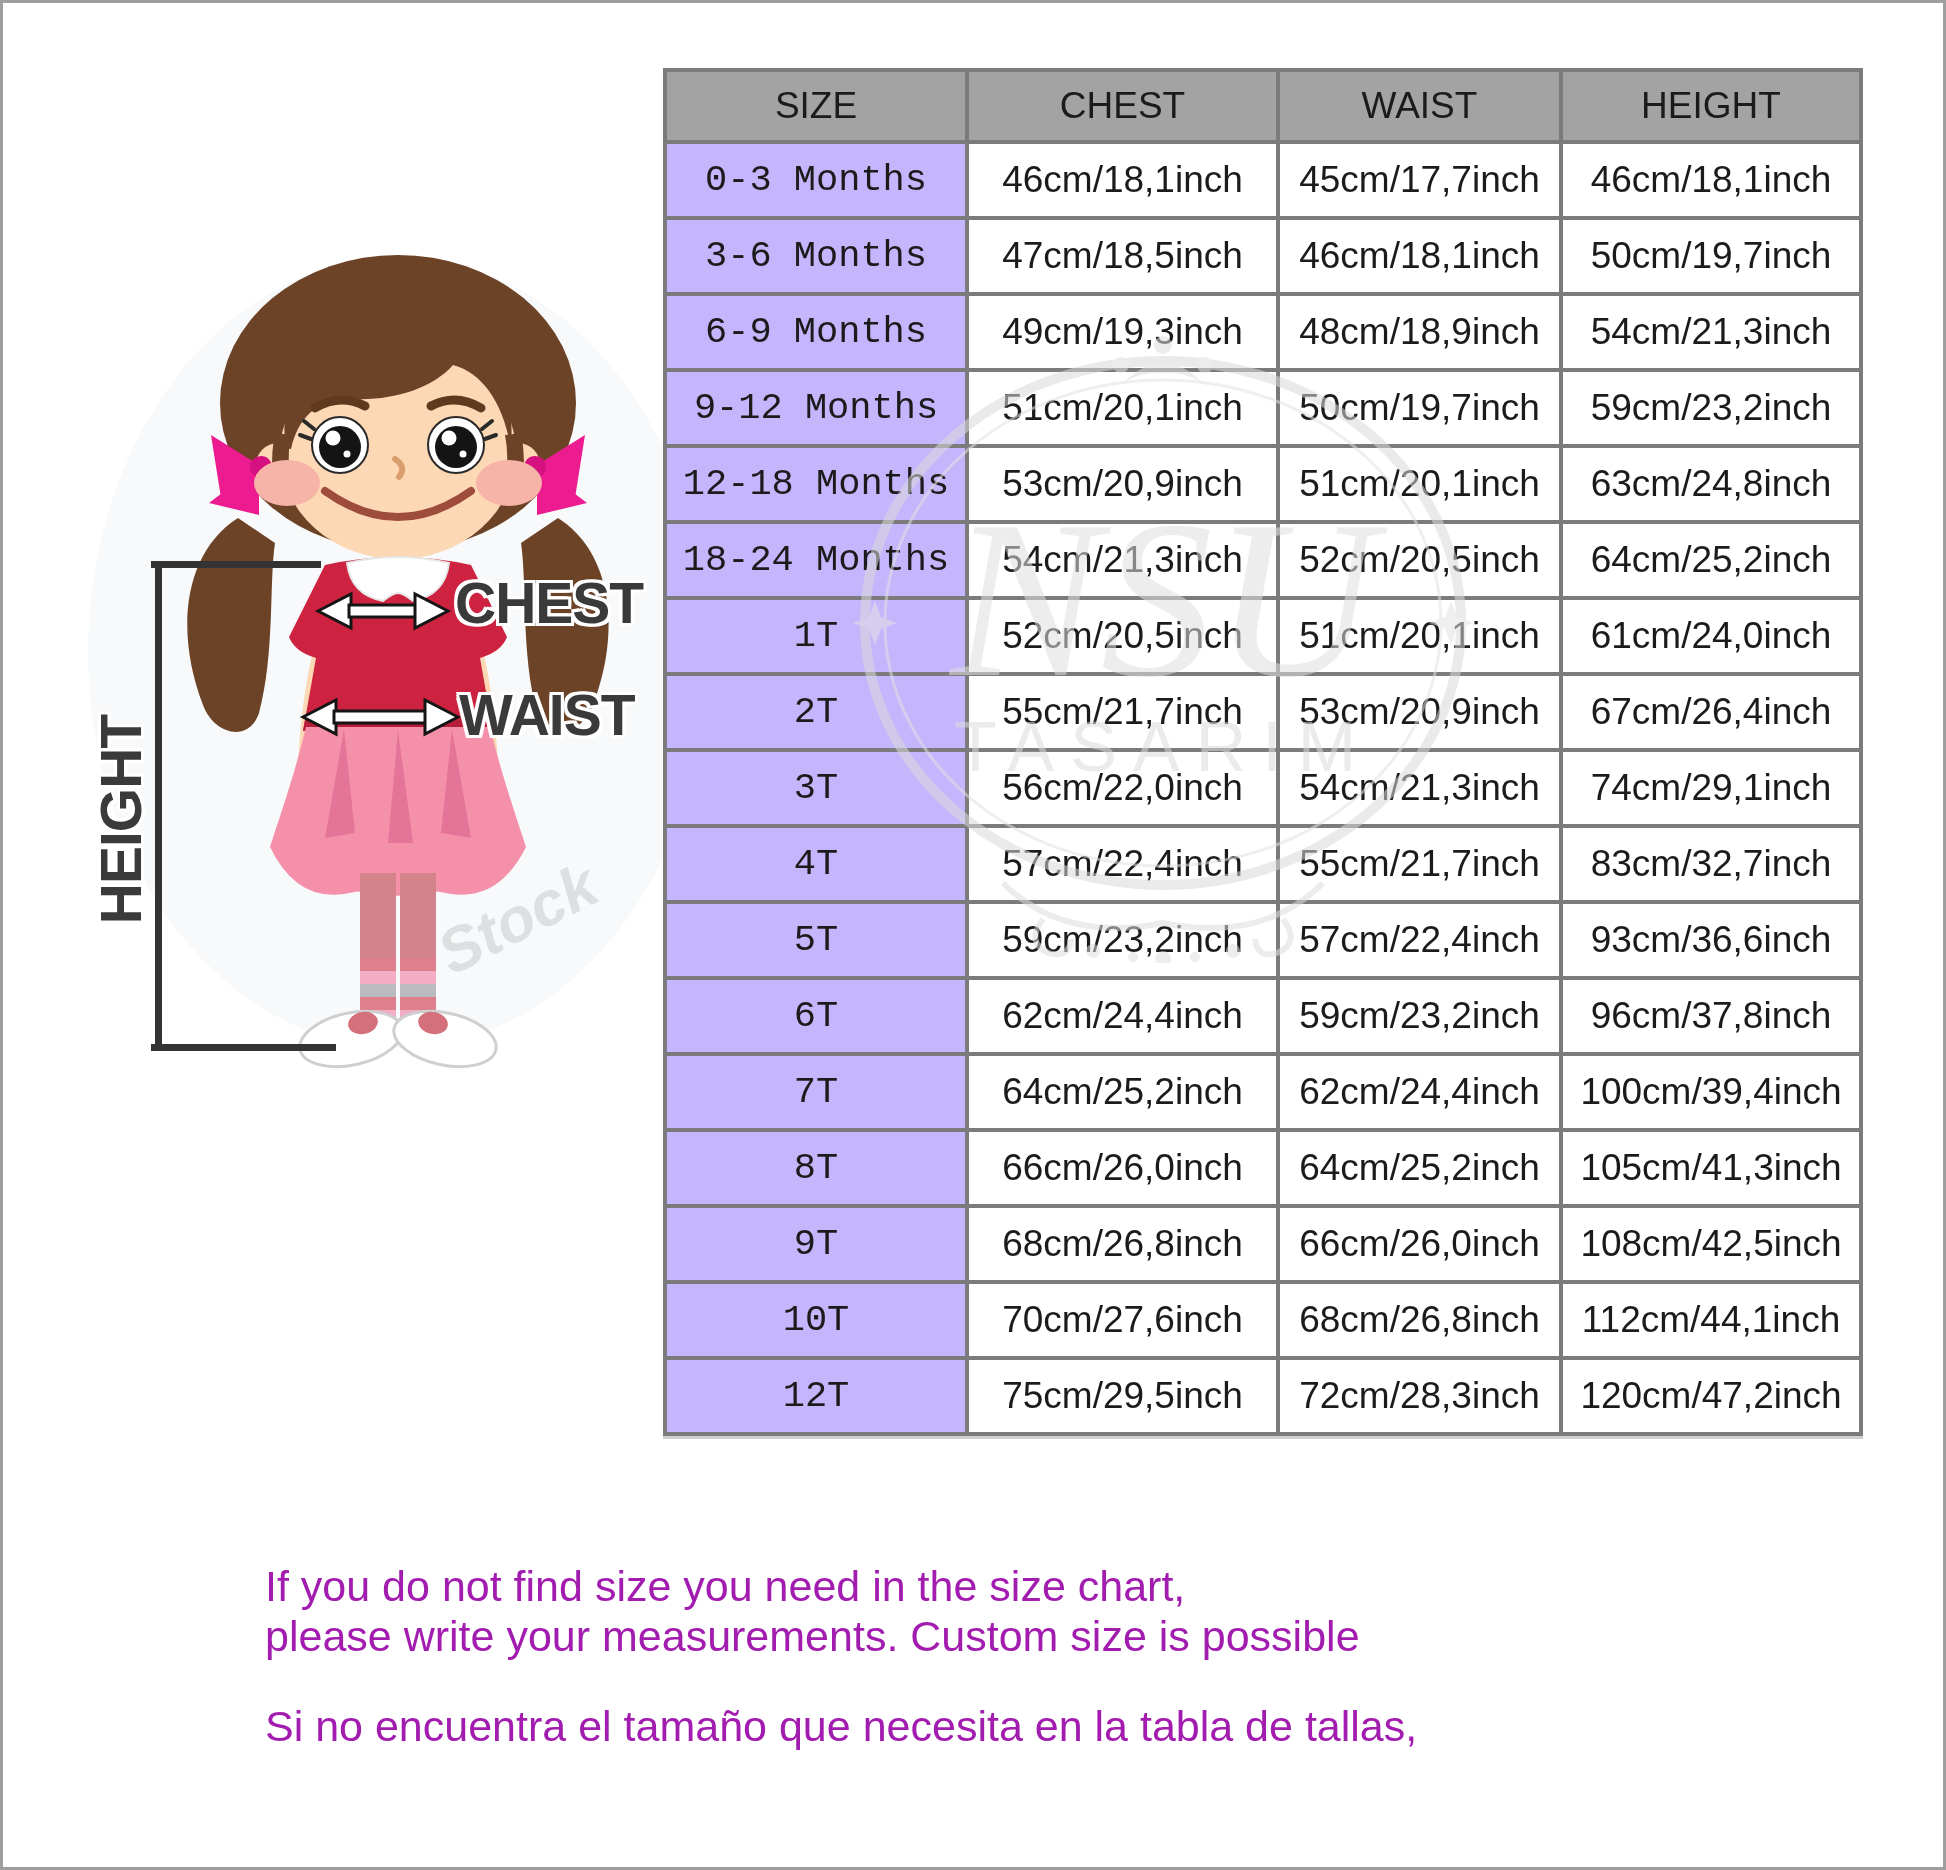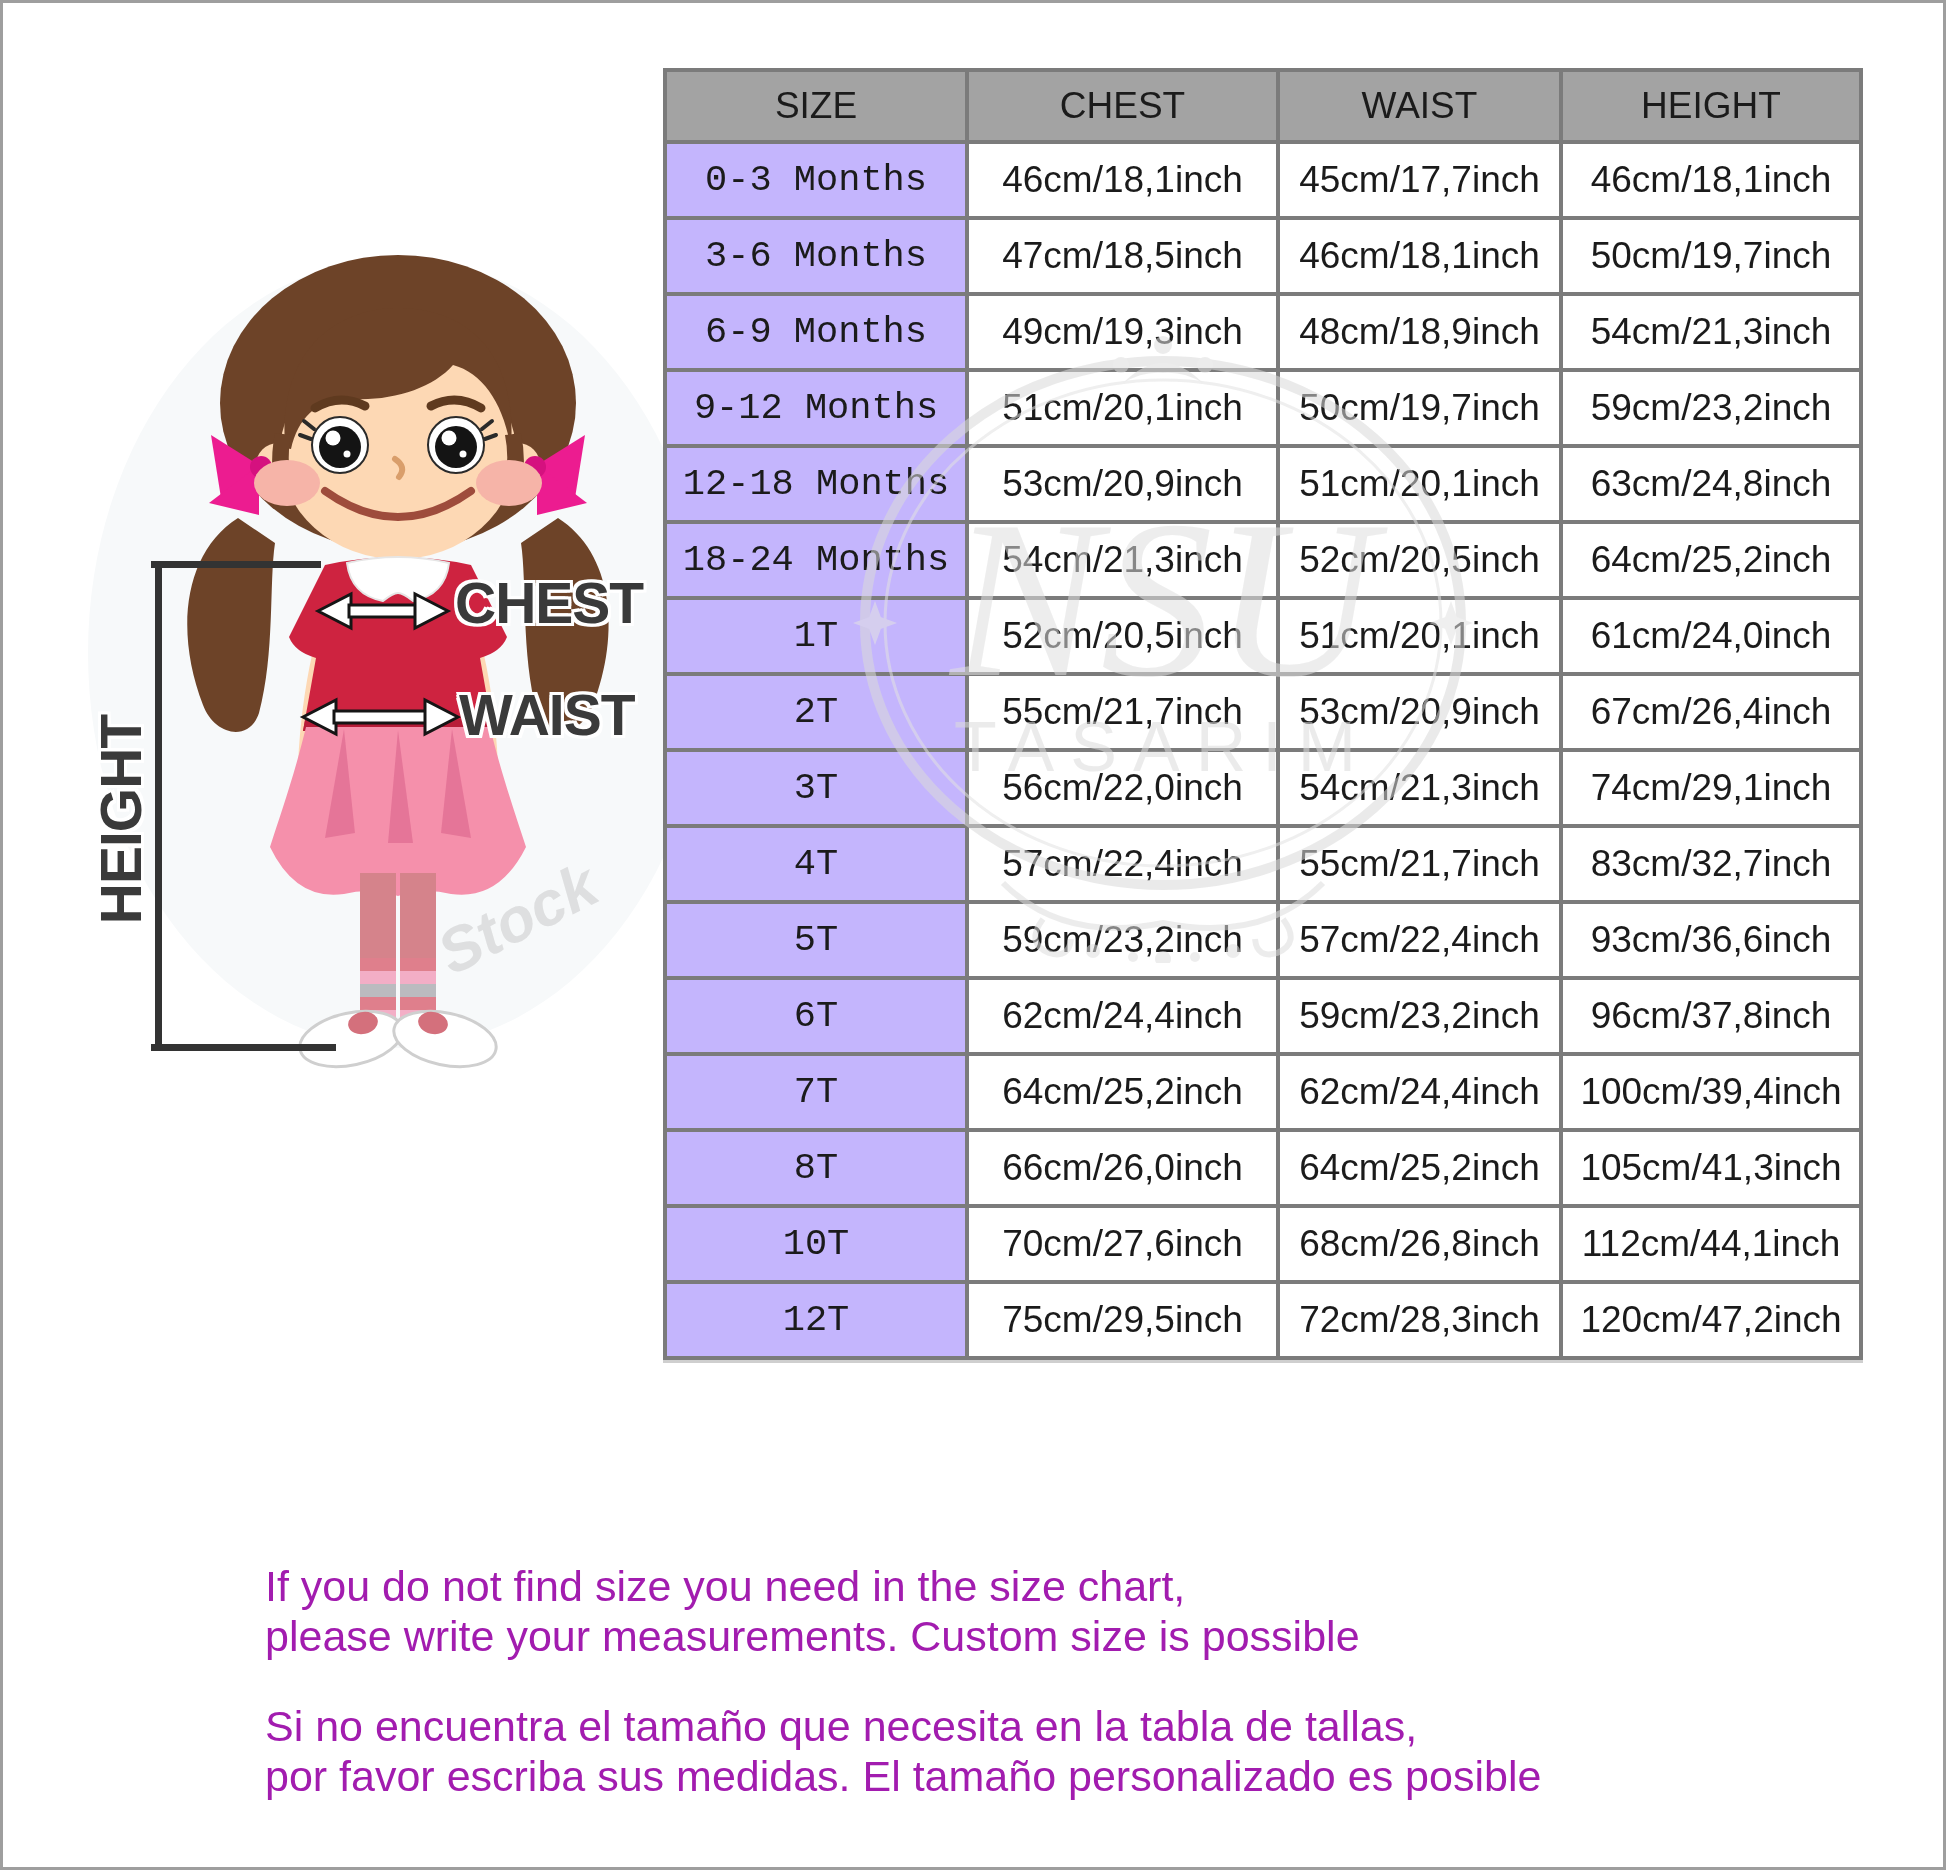--- a/index.html
+++ b/index.html
@@ -267,20 +267,26 @@
       <td>62cm/24,4inch</td>
       <td>100cm/39,4inch</td>
     </tr>
         <tr>
       <td class="size-cell">8T</td>
       <td>66cm/26,0inch</td>
       <td>64cm/25,2inch</td>
       <td>105cm/41,3inch</td>
     </tr>
         <tr>
+      <td class="size-cell">9T</td>
+      <td>68cm/26,8inch</td>
+      <td>66cm/26,0inch</td>
+      <td>108cm/42,5inch</td>
+    </tr>
+        <tr>
       <td class="size-cell">10T</td>
       <td>70cm/27,6inch</td>
       <td>68cm/26,8inch</td>
       <td>112cm/44,1inch</td>
     </tr>
         <tr>
       <td class="size-cell">12T</td>
       <td>75cm/29,5inch</td>
       <td>72cm/28,3inch</td>
       <td>120cm/47,2inch</td>
@@ -321,17 +327,16 @@
 
   <div class="stock-wm">Stock</div>
 
   <div class="notes">
     <p>
       <span>If you do not find size you need in the size chart,</span><br>
       <span>please write your measurements. Custom size is possible</span>
     </p>
     <p>
       <span>Si no encuentra el tamaño que necesita en la tabla de tallas,</span><br>
-      <span>por favor escriba sus medidas. El tamaño personalizado es posible</span>
     </p>
   </div>
 
 </div>
 
 </body></html>

